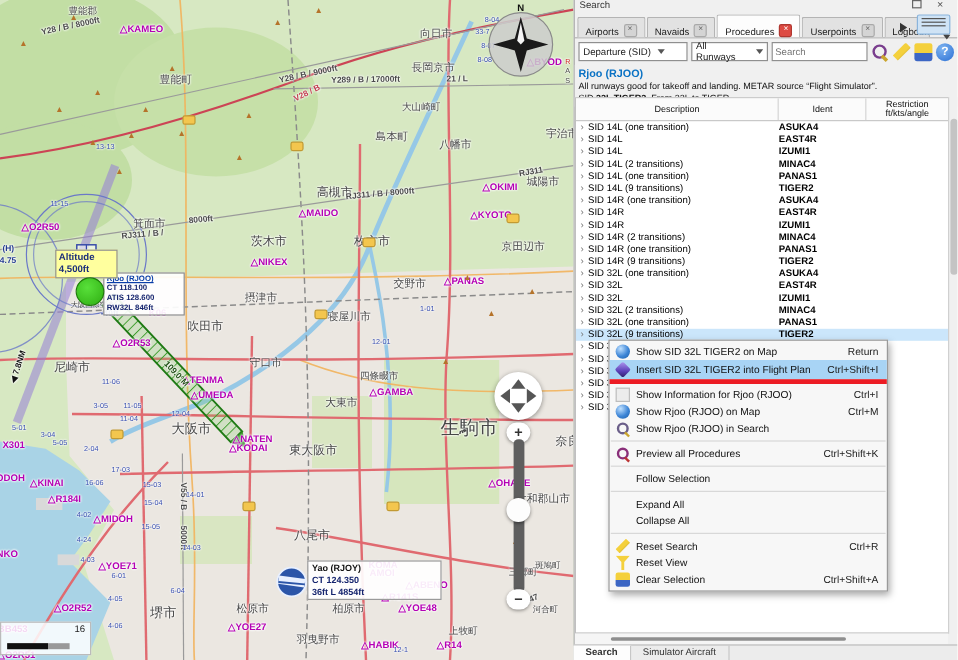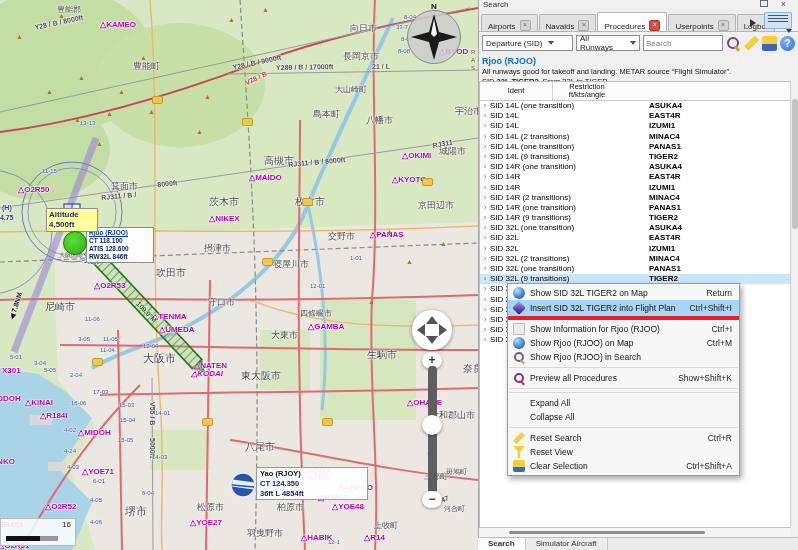--- a/index.html
+++ b/index.html
@@ -227,21 +227,21 @@
         <span class="mlbl city" style="left: 399px; top: 201px; font-size: 9px;">京田辺市</span>
         <span class="mlbl city" style="left: 185px; top: 244px; font-size: 9px;">摂津市</span>
         <span class="mlbl city" style="left: 309px; top: 232px; font-size: 9px;">交野市</span>
         <span class="mlbl city" style="left: 137px; top: 268px; font-size: 10px;">吹田市</span>
         <span class="mlbl city" style="left: 254px; top: 260px; font-size: 9px;">寝屋川市</span>
         <span class="mlbl city" style="left: 189px; top: 298px; font-size: 9px;">守口市</span>
         <span class="mlbl city" style="left: 281px; top: 310px; font-size: 8px;">四條畷市</span>
         <span class="mlbl city" style="left: 252px; top: 331px; font-size: 9px; text-align: center;">大東市</span>
         <span class="mlbl city" style="left: 26px; top: 302px; font-size: 10px;">尼崎市</span>
         <span class="mlbl city" style="left: 124px; top: 353px; font-size: 11px;">大阪市</span>
-        <span class="mlbl city" style="left: 348px; top: 350px; font-size: 10px;">生駒市</span>
+        <span class="mlbl city" style="left: 348px; top: 350px; font-size: 16px;">生駒市</span>
         <span class="mlbl city" style="left: 222px; top: 371px; font-size: 10px;">東大阪市</span>
         <span class="mlbl city" style="left: 444px; top: 364px; font-size: 10px;">奈良</span>
         <span class="mlbl city" style="left: 411px; top: 411px; font-size: 9px;">大和郡山市</span>
         <span class="mlbl city" style="left: 226px; top: 442px; font-size: 10px;">八尾市</span>
         <span class="mlbl city" style="left: 405px; top: 473px; font-size: 8px;">三郷町</span>
         <span class="mlbl city" style="left: 427px; top: 468px; font-size: 7px;">斑鳩町</span>
         <span class="mlbl city" style="left: 106px; top: 506px; font-size: 11px;">堺市</span>
         <span class="mlbl city" style="left: 178px; top: 503px; font-size: 9px;">松原市</span>
         <span class="mlbl city" style="left: 258px; top: 503px; font-size: 9px;">柏原市</span>
         <span class="mlbl city" style="left: 425px; top: 505px; font-size: 7px;">河合町</span>
@@ -254,21 +254,21 @@
         <span class="mlbl wpt" style="left: 402px; top: 152px;">△OKIMI</span>
         <span class="mlbl wpt" style="left: 392px; top: 176px;">△KYOTO</span>
         <span class="mlbl wpt" style="left: 209px; top: 215px;">△NIKEX</span>
         <span class="mlbl wpt" style="left: 370px; top: 231px;">△PANAS</span>
         <span class="mlbl wpt" style="left: 124px; top: 257px;">K06</span>
         <span class="mlbl wpt" style="left: 94px; top: 282px;">△O2R53</span>
         <span class="mlbl wpt" style="left: 152px; top: 313px;">△TENMA</span>
         <span class="mlbl wpt" style="left: 159px; top: 326px;">△UMEDA</span>
         <span class="mlbl wpt" style="left: 308px; top: 323px;">△GAMBA</span>
         <span class="mlbl wpt" style="left: 194px; top: 362px;">△NATEN</span>
-        <span class="mlbl wpt" style="left: 191px; top: 370px; font-style: italic;">△KODAI</span>
+        <span class="mlbl wpt" style="left: 191px; top: 370px;">△KODAI</span>
         <span class="mlbl wpt" style="left: 2px; top: 367px;">X301</span>
         <span class="mlbl wpt" style="left: 25px; top: 399px;">△KINAI</span>
         <span class="mlbl wpt" style="left: 40px; top: 412px;">△R184I</span>
         <span class="mlbl wpt" style="left: -8px; top: 395px;">TODOH</span>
         <span class="mlbl wpt" style="left: 78px; top: 429px;">△MIDOH</span>
         <span class="mlbl wpt" style="left: -14px; top: 458px;">SANKO</span>
         <span class="mlbl wpt" style="left: 82px; top: 468px;">△YOE71</span>
         <span class="mlbl wpt" style="left: 45px; top: 503px;">△O2R52</span>
         <span class="mlbl wpt" style="left: -8px; top: 521px;">△BB453</span>
         <span class="mlbl wpt" style="left: -2px; top: 542px;">△O2R51</span>
@@ -471,20 +471,21 @@
       <span class="apt-link">Rjoo (RJOO)</span>
       <div class="meta">All runways good for takeoff and landing. METAR source “Flight Simulator”.</div>
       <div class="sidline">
         <span>SID </span><b>32L TIGER2</b><span>. From 32L to TIGER.</span>
       </div>
     </div>
   </div>
 
   <div class="grid">
     <div class="ghead">
+      <div class="gh gh1">Description</div>
       <div class="gh gh2">Ident</div>
       <div class="gh gh3">
         <span>Restriction</span>
         <span>ft/kts/angle</span>
       </div>
     </div>
     <div id="rows">
         <div class="grow">
           <span class="exp">›</span>
           <span class="d">SID 14L (one transition)</span>
@@ -644,23 +645,28 @@
       </div>
       <div class="mitem">
         <span class="mi mi-search"></span>
         <span class="lab">Show Rjoo (RJOO) in Search</span>
         <span class="sc"></span>
       </div>
       <div class="msep"></div>
       <div class="mitem">
         <span class="mi mi-preview"></span>
         <span class="lab">Preview all Procedures</span>
-        <span class="sc">Show+Shift+K</span>
+        <span class="sc">Ctrl+Shift+K</span>
       </div>
       <div class="msep"></div>
+      <div class="mitem">
+        <span class="mi mi-none"></span>
+        <span class="lab">Follow Selection</span>
+        <span class="sc"></span>
+      </div>
       <div class="msep"></div>
       <div class="mitem">
         <span class="mi mi-none"></span>
         <span class="lab">Expand All</span>
         <span class="sc"></span>
       </div>
       <div class="mitem">
         <span class="mi mi-none"></span>
         <span class="lab">Collapse All</span>
         <span class="sc"></span>

